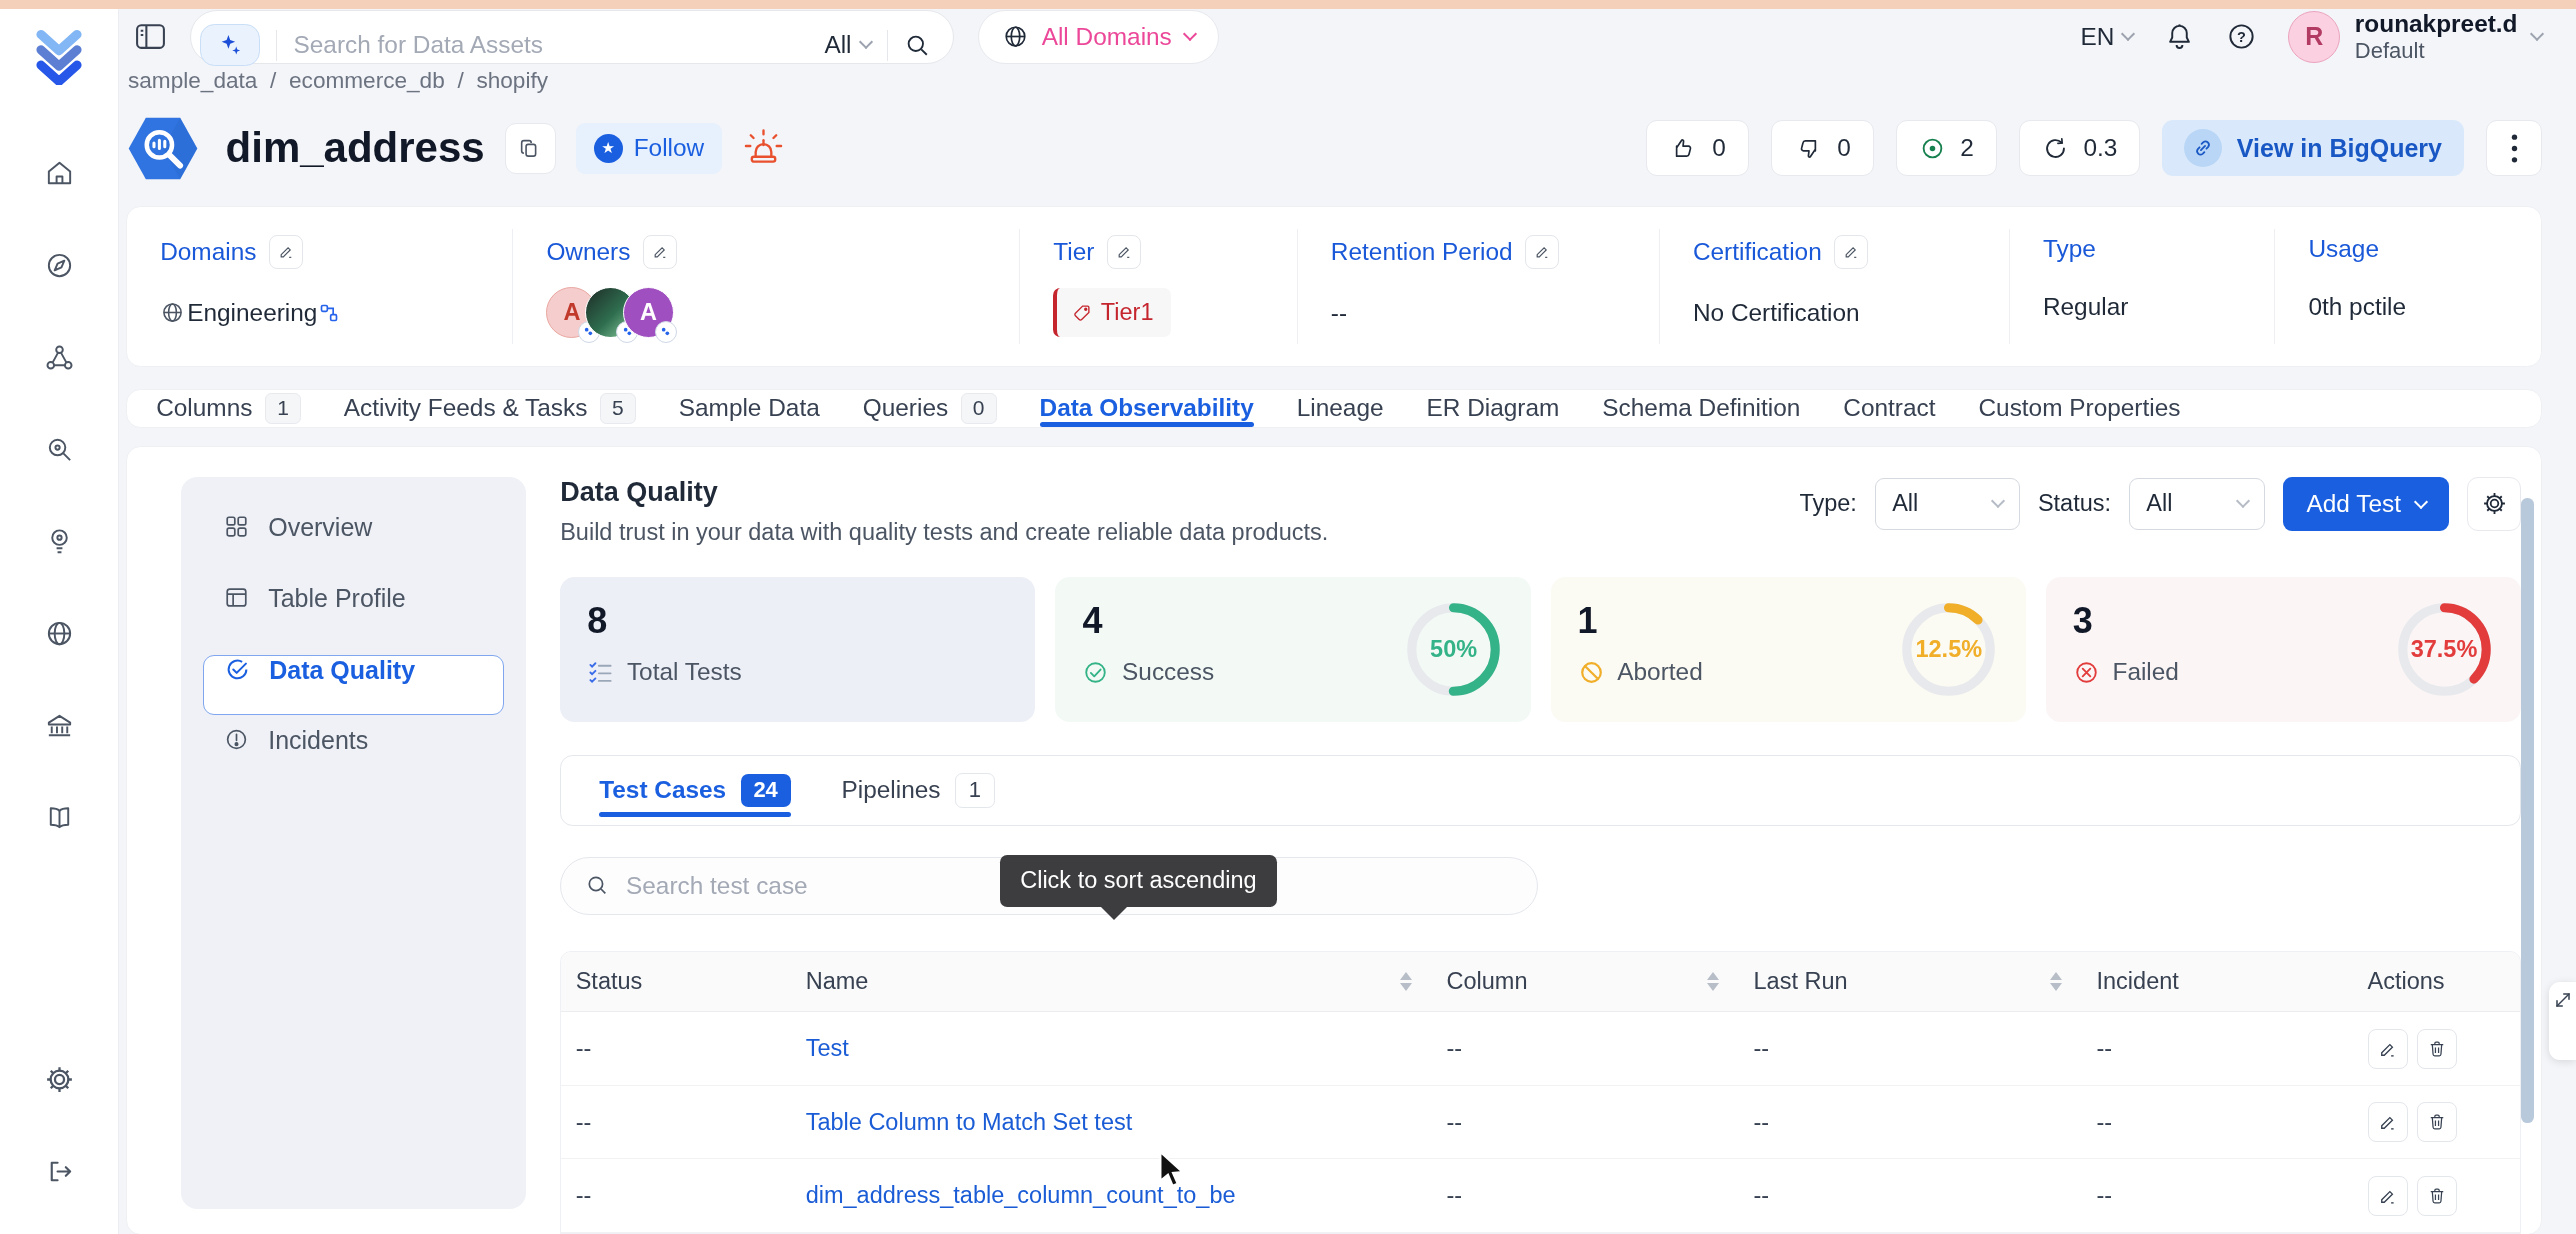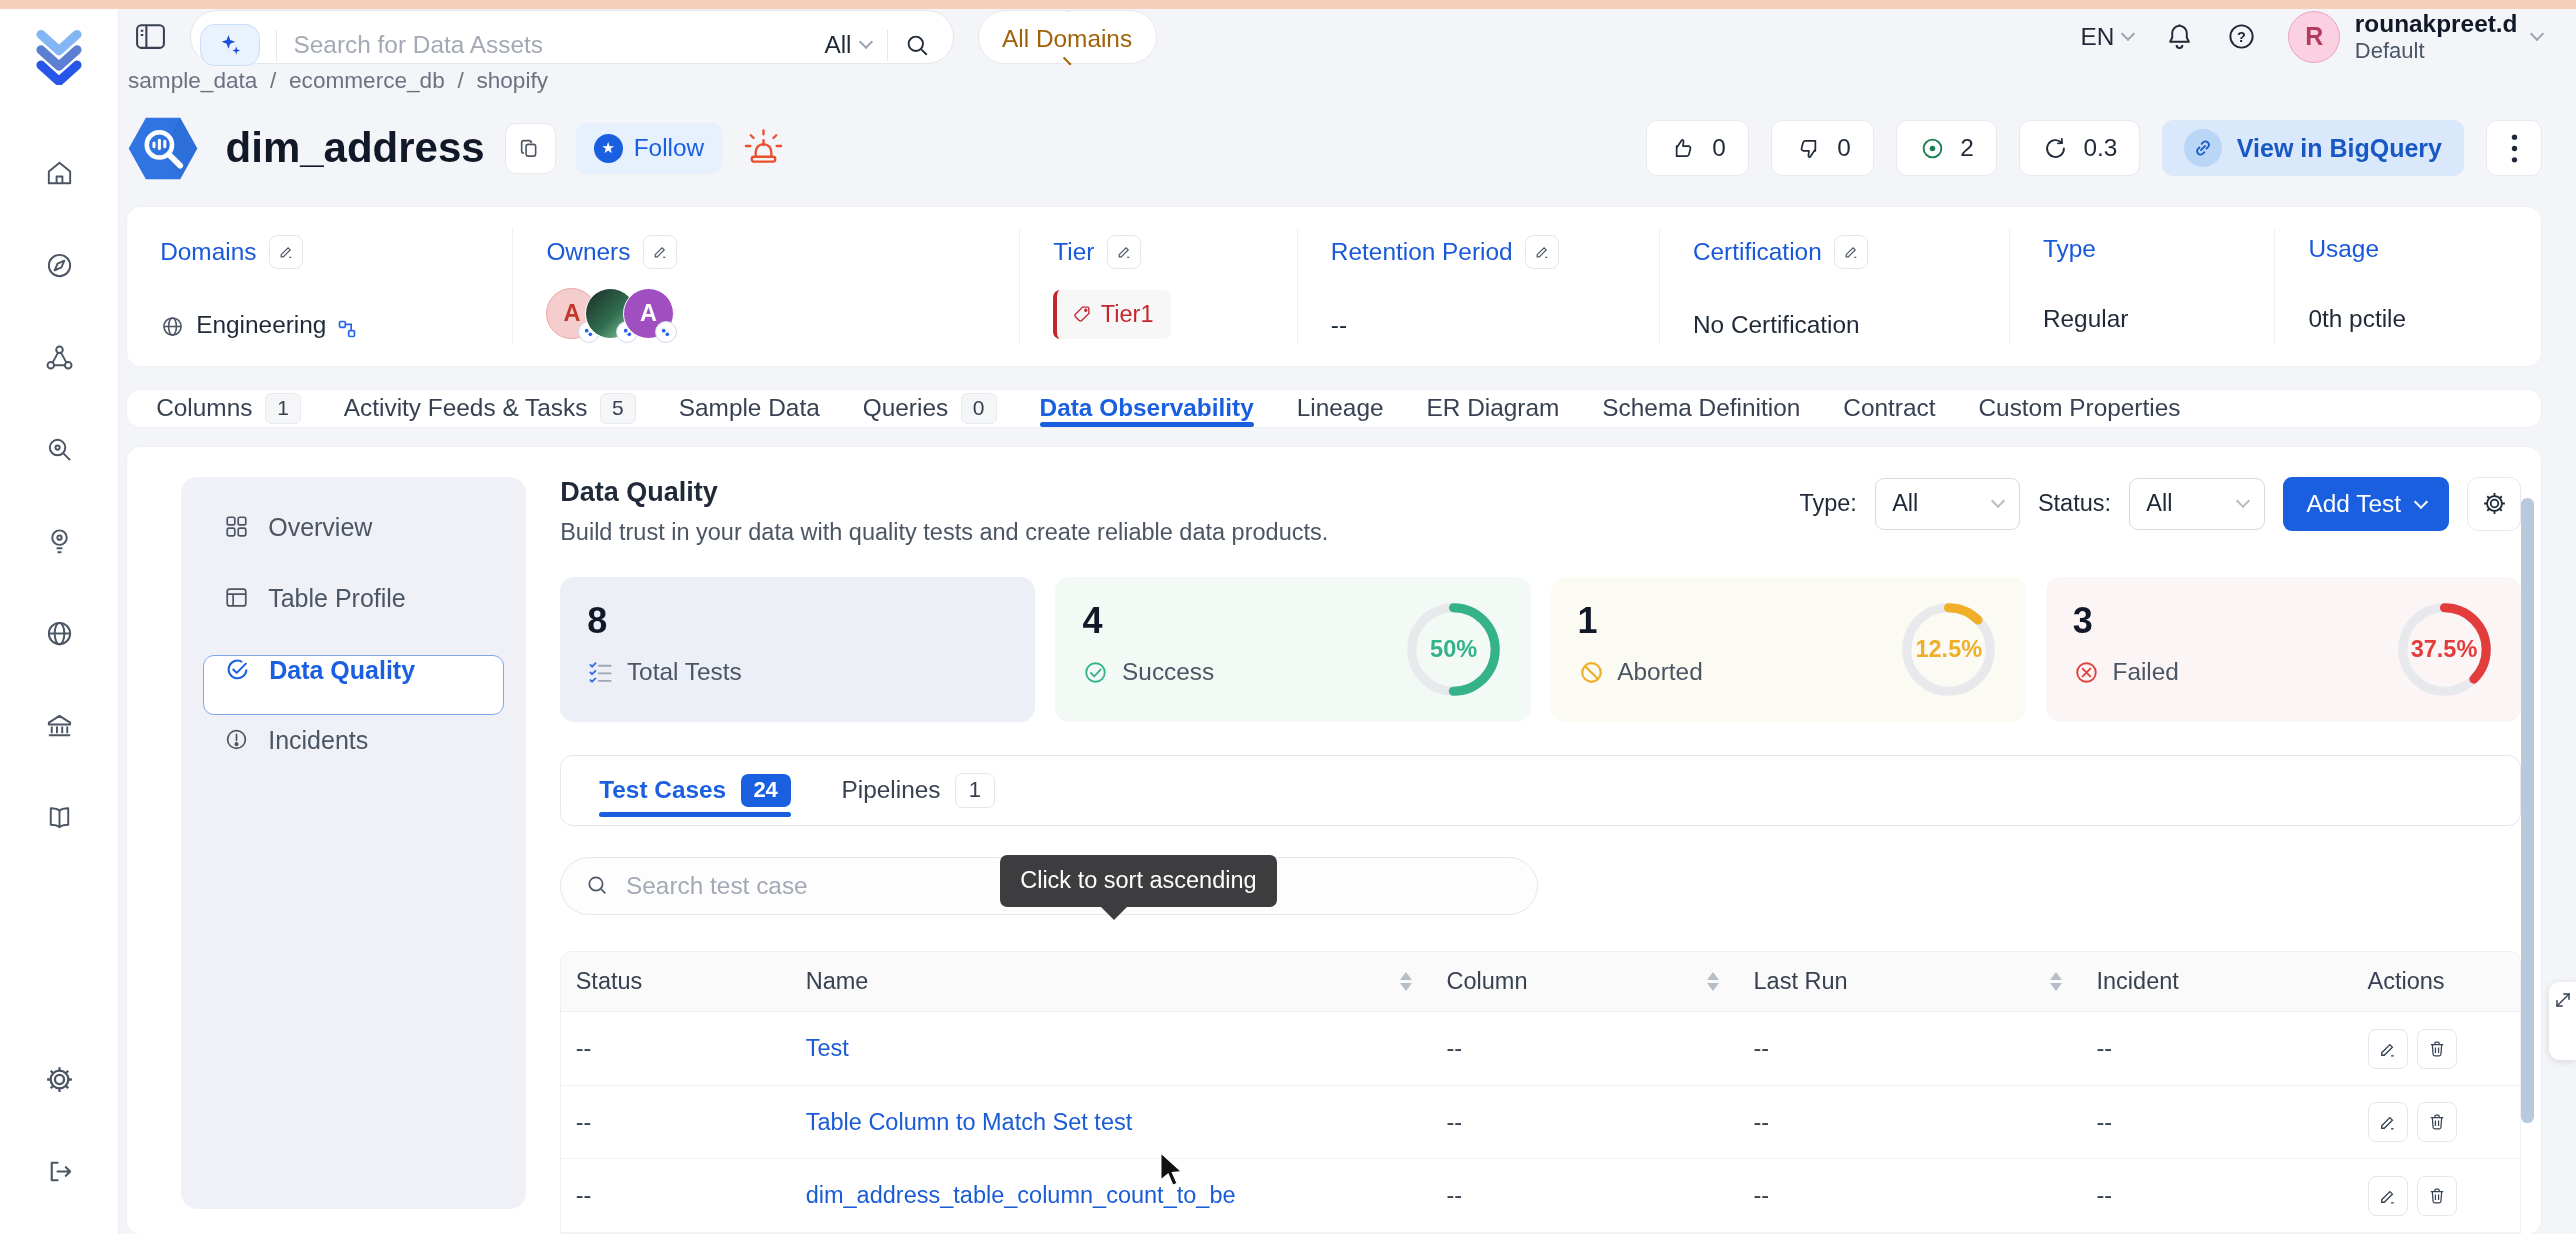--- a/index.html
+++ b/index.html
@@ -25,21 +25,21 @@
   .searchbar { width:764px; height:54px; background:#fff; border:0.9px solid #e5e7eb; border-radius:27px;
     display:flex; align-items:center; padding:17px 22px 0 9px; gap:16.3px; }
   .spark-chip { width:60px; height:42px; border-radius:14.5px; background:#e9f2fd; border:0.9px solid #c9def7;
     display:flex; align-items:center; justify-content:center; }
   .searchbar input { flex:1; border:none; outline:none; background:transparent; font-size:24.4px; color:#1f2937;
     font-family:inherit; }
   .searchbar input::placeholder { color:#a3a9b5; }
   .scope { display:flex; align-items:center; gap:9px; font-size:24.4px; color:#1f2937; cursor:pointer; }
   .vdiv { width:0.9px; height:31px; background:#e5e7eb; }
   .pill { height:54px; background:#fff; border:0.9px solid #e7e9ee; border-radius:27px; display:flex;
-    align-items:center; gap:12.7px; padding:0 23.5px; font-size:24.4px; color:#a16207; cursor:pointer;flex-direction:column; }
+    align-items:center; gap:12.7px; padding:0 23.5px; font-size:24.4px; color:#ec4899; cursor:pointer; }
   .topbar-right { margin-left:auto; display:flex; align-items:center; gap:31px; }
   .lang { display:flex; align-items:center; gap:9px; font-size:24.4px; cursor:pointer; }
   .icon-btn { cursor:pointer; color:#1f2937; }
   .user { display:flex; align-items:center; gap:14.5px; cursor:pointer; }
   .avatar { width:52px; height:52px; border-radius:50%; background:#fbd0e0; border:1.8px solid #eba4be;
     display:flex; align-items:center; justify-content:center; font-size:25px; font-weight:bold; color:#b23b63; }
   .user-name { font-size:24.4px; font-weight:bold; color:#111827; line-height:1.2; }
   .user-ws { font-size:22px; color:#4b5563; }
 
   .chev { width:10px; height:10px; border-right:2.2px solid currentColor; border-bottom:2.2px solid currentColor;
@@ -69,21 +69,21 @@
   .kebab { width:56px; height:56px; }
 
   
   .meta-card { margin:23.5px 34px 0 7.2px; background:#fff; border:0.9px solid #eef0f4; border-radius:14.5px;
     display:flex; padding:22px 0; }
   .meta-col { padding:5.4px 33px; border-right:0.9px solid #edeff3; display:flex; flex-direction:column; gap:18px; }
   .meta-col:last-child { border-right:none; }
   .meta-label { display:flex; align-items:center; gap:12.7px; font-size:24.4px; font-weight:500; color:#1958d8; }
   .mini-edit { width:34px; height:34px; border:0.9px solid #e3e6eb; border-radius:8.1px; background:#fff;
     display:flex; align-items:center; justify-content:center; cursor:pointer; color:#4b5563; }
-  .meta-value { font-size:24.4px; color:#1f2937; display:flex; align-items:flex-end; gap:11px; min-height:52px; }
+  .meta-value { font-size:24.4px; color:#1f2937; display:flex; align-items:center; gap:2px; min-height:52px; }
   .avatars { display:flex; }
   .av { width:51px; height:51px; border-radius:50%; display:flex; align-items:center; justify-content:center;
     font-size:23.5px; font-weight:bold; position:relative; border:1.8px solid #fff; }
   .av + .av { margin-left:-12.7px; }
   .av .badge { position:absolute; right:-3.6px; bottom:-5.4px; width:22px; height:22px; background:#fff;
     border:0.9px solid #cfd8e6; border-radius:50%; display:flex; align-items:center; justify-content:center; }
   .av1 { background:#f6cdcd; color:#c0392b; border-color:#e9a6a0; }
   .av2 { background:linear-gradient(135deg,#1d2b27 0%,#2f6e4f 55%,#8fd0a0 100%); }
   .av3 { background:#a04fc0; color:#fff; }
   .tier-pill { display:inline-flex; align-items:center; gap:9px; background:#f7f7f8; border-radius:7.2px;

